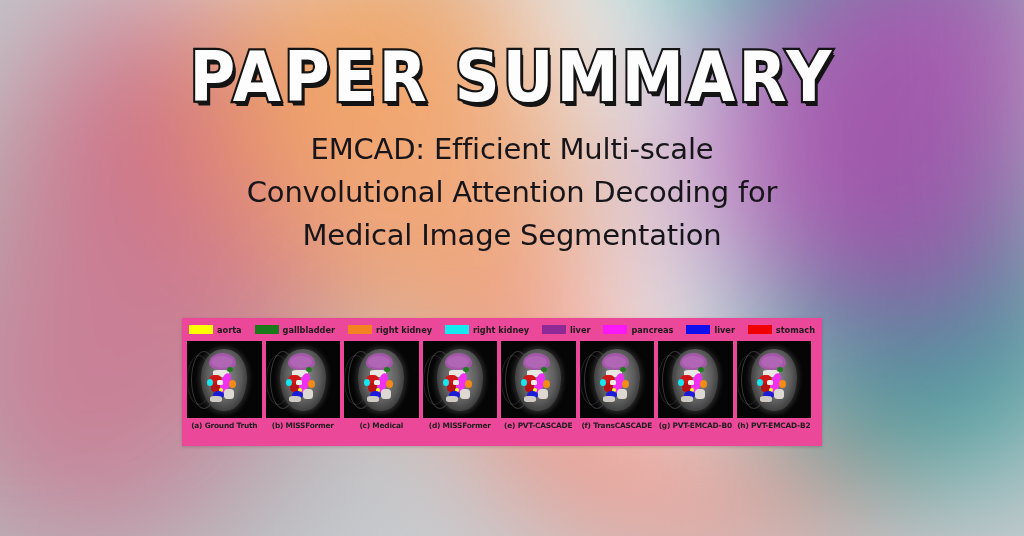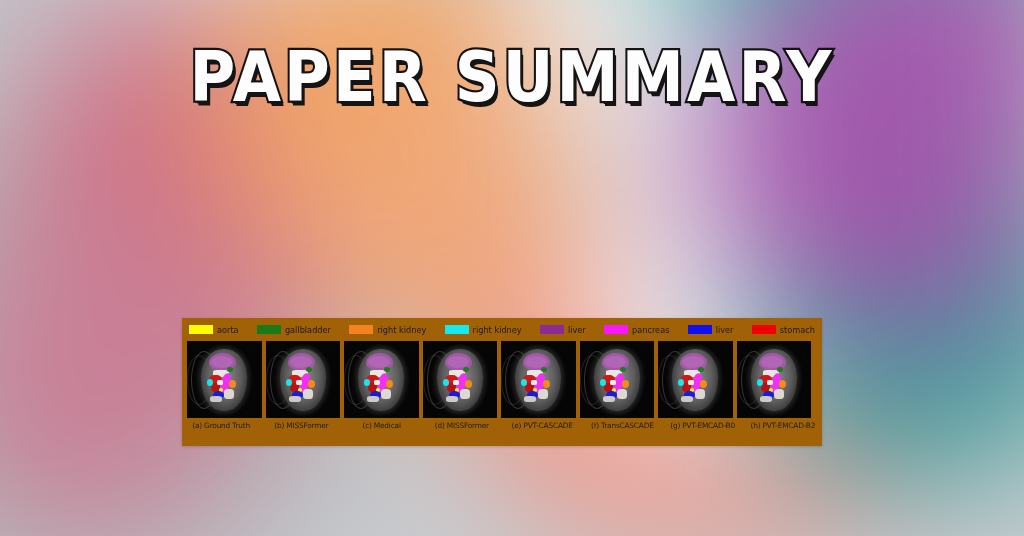--- a/index.html
+++ b/index.html
@@ -68,25 +68,26 @@
     line-height:43px;
     color:#17151a;
     letter-spacing:-0.2px;
   }
 
   
   .figure-card {
     position:absolute;
     left:182px; top:318px;
     width:640px; height:128px;
-    background:#a16207;
+    background:#ec4899;
     box-shadow:0 1px 3px rgba(0,0,0,0.18);
     padding:4px 5px 3px 5px;
     display:flex;
     flex-direction:column;
+    font-weight:bold;
   }
 
   
   .legend {
     display:flex;
     align-items:center;
     justify-content:space-between;
     padding:0 2px;
     height:15px;
   }
@@ -211,21 +212,21 @@
   .tissue-d {
     position:absolute; left:20px; top:33px;
     width:6px; height:5px;
     border-radius:30%;
     background:#f0eee9;
   }
 
   
   .captions {
     display:flex;
-    gap:12px;
+    gap:4px;
     margin-top:3px;
   }
   .caption {
     width:74.5px;
     text-align:center;
     font-family:"DejaVu Sans", sans-serif;
     font-size:7.4px;
     color:#1d1d1d;
     white-space:nowrap;
     letter-spacing:-0.2px;
@@ -262,20 +263,21 @@
     <div class="blob b-teal-br"></div>
     <div class="blob b-purple"></div>
     <div class="blob b-purple2"></div>
   </div>
 </div>
 
 <div id="content">
 
   <div class="title">PAPER SUMMARY</div>
 
+  <div class="subtitle">EMCAD: Efficient Multi-scale Convolutional Attention Decoding for Medical Image Segmentation</div>
 
   <div class="figure-card">
 
     <div class="legend">
       <div class="legend-item">
         <span class="swatch" style="background:#ffff00"></span>
         <span class="legend-label">aorta</span>
       </div>
       <div class="legend-item">
         <span class="swatch" style="background:#1a7a1a"></span>

